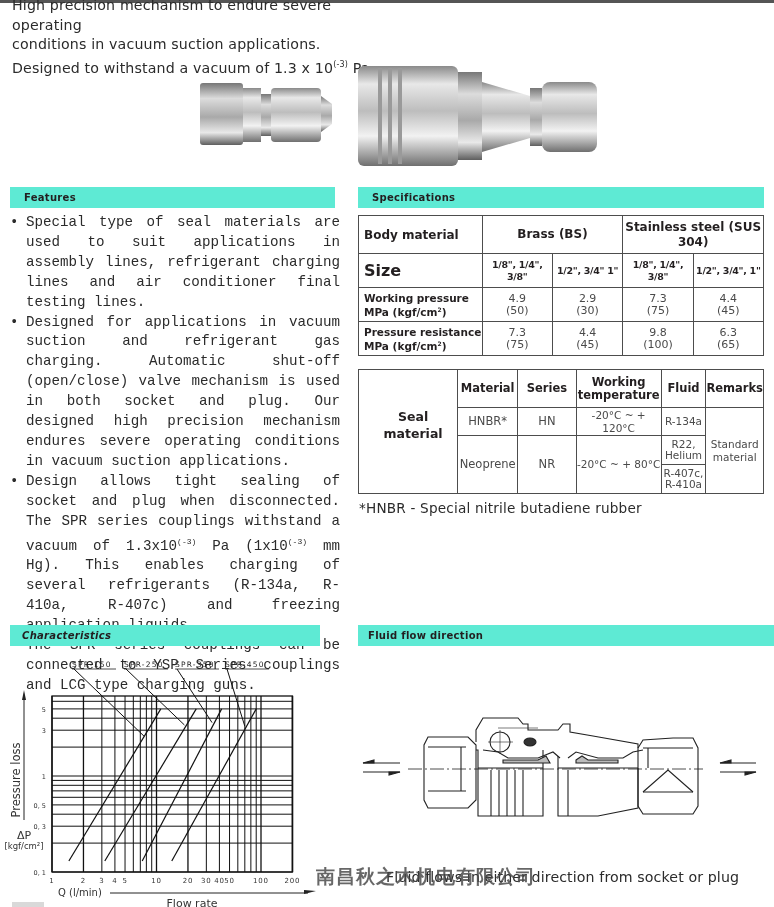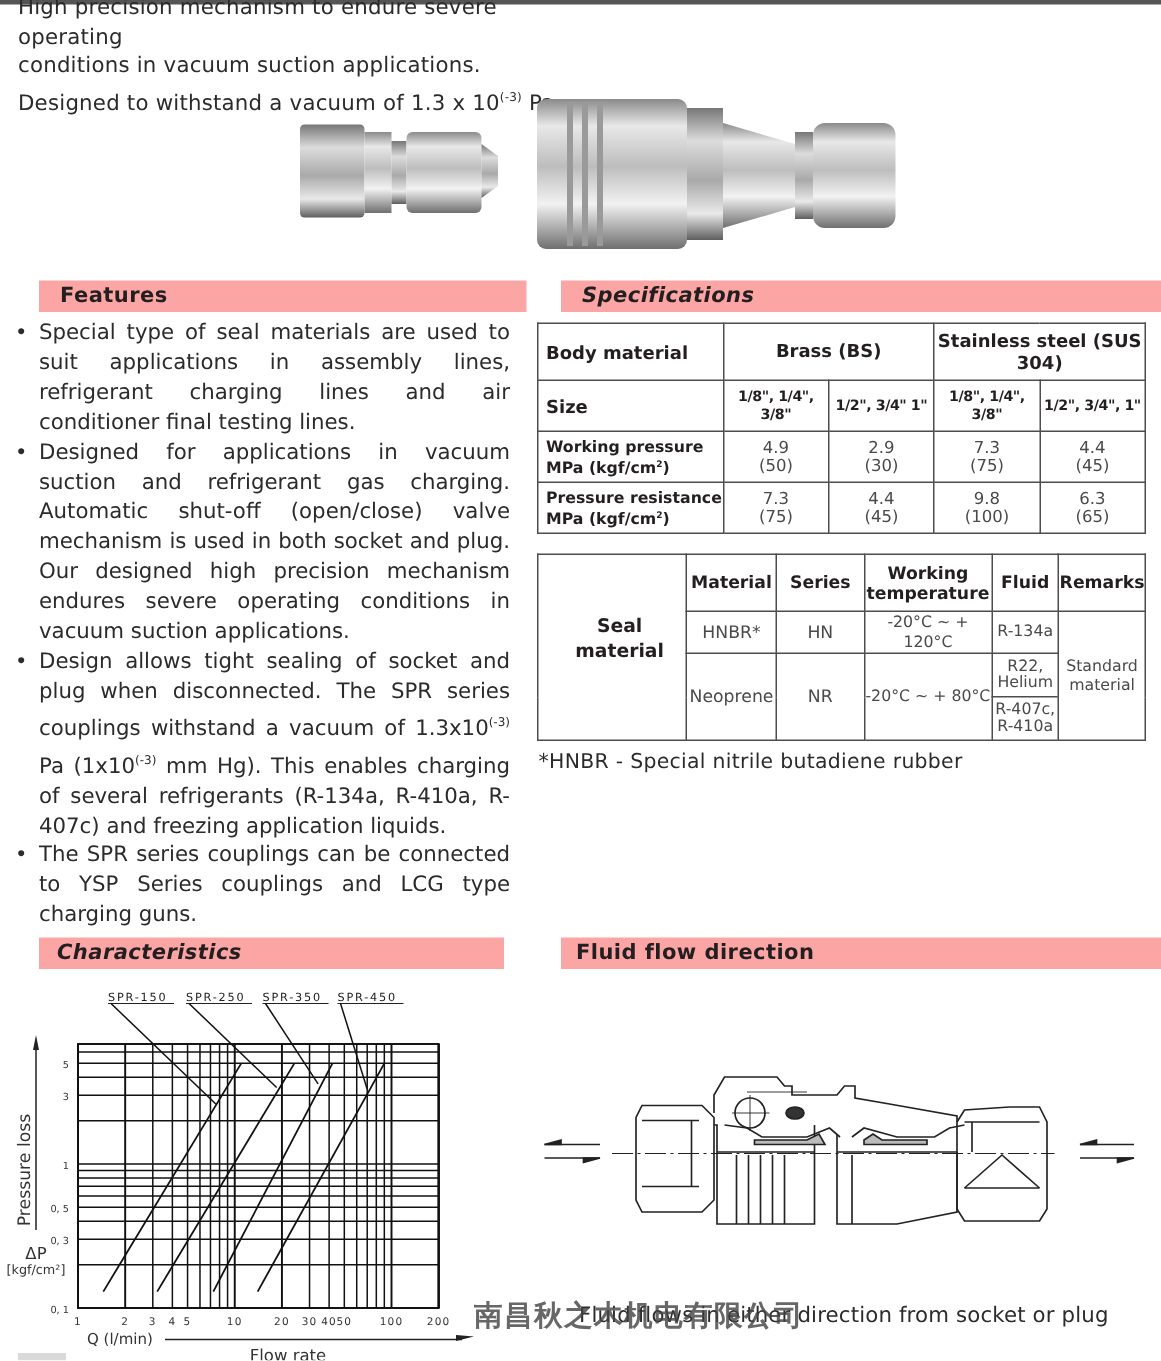--- a/index.html
+++ b/index.html
@@ -6,24 +6,24 @@
   html, body { width: 774px; height: 907px; overflow: hidden; background: #ffffff; }
   body { position: relative; font-family: "DejaVu Sans", sans-serif; color: #231f20; }
 
   .topbar { position: absolute; left: 0; top: 0; width: 774px; height: 3px; background: #555; }
 
   .intro { position: absolute; left: 12px; top: -4px; width: 380px; font-size: 14.2px; line-height: 19.5px; color: #2b2b2b; letter-spacing: 0.15px; }
   .intro sup { font-size: 8px; vertical-align: 6px; }
 
   .photo { position: absolute; left: 180px; top: 58px; width: 450px; height: 112px; }
 
-  .section-bar { position: absolute; height: 21px; background: #fca5a5; font-weight: bold; font-size: 14px; line-height: 21px; padding-left: 14px; color: #231f20; letter-spacing: 0.3px; margin-left: 16px; }
+  .section-bar { position: absolute; height: 21px; background: #5eead4; font-weight: bold; font-size: 10px; line-height: 21px; padding-left: 14px; color: #231f20; letter-spacing: 0.3px; }
 
   .features { position: absolute; left: 8px; top: 213px; width: 332px; font-size: 14.2px; line-height: 19.9px; color: #2b2b2b; }
-  .features li { list-style: none; position: relative; padding-left: 18px; text-align: justify; text-align-last: left; }
+  .features li { list-style: none; position: relative; padding-left: 18px; text-align: justify; text-align-last: left; font-family: Liberation Mono, monospace; }
   .features li::before { content: "•"; position: absolute; left: 2px; top: 0; font-size: 14px; }
   .features sup { font-size: 8px; vertical-align: 6px; }
 
   table { border-collapse: collapse; position: absolute; }
   .spec { left: 358px; top: 215px; width: 406px; font-size: 11px; }
   .spec td { border: 1.5px solid #4d4d4d; text-align: center; vertical-align: middle; color: #4a4a4a; line-height: 12px; }
   .spec .hdr { font-weight: bold; color: #231f20; text-align: left; padding-left: 5px; }
   .spec .grp { font-weight: bold; color: #231f20; font-size: 12px; line-height: 15px; }
   .spec .sz { font-weight: bold; color: #231f20; font-size: 9.5px; letter-spacing: -0.3px; }
   .spec .lbl { font-weight: bold; color: #231f20; text-align: left; padding-left: 5px; font-size: 10.5px; line-height: 12px; }
@@ -96,32 +96,32 @@
 <div class="section-bar" style="left:10px; top:187px; width:325px;">
   <span>Features</span>
 </div>
 <ul class="features">
   <li><span>Special type of seal materials are used to suit applications in assembly lines, refrigerant charging lines and air conditioner final testing lines.</span></li>
   <li><span>Designed for applications in vacuum suction and refrigerant gas charging. Automatic shut-off (open/close) valve mechanism is used in both socket and plug. Our designed high precision mechanism endures severe operating conditions in vacuum suction applications.</span></li>
   <li><span>Design allows tight sealing of socket and plug when disconnected. The SPR series couplings withstand a vacuum of 1.3x10</span><sup>(-3)</sup><span> Pa (1x10</span><sup>(-3)</sup><span> mm Hg). This enables charging of several refrigerants (R-134a, R-410a, R-407c) and freezing application liquids.</span></li>
   <li><span>The SPR series couplings can be connected to YSP Series couplings and LCG type charging guns.</span></li>
 </ul>
 
-<div class="section-bar" style="left:358px; top:187px; width:406px;font-style:italic;">
+<div class="section-bar" style="left:358px; top:187px; width:406px;">
   <span>Specifications</span>
 </div>
 <table class="spec">
   <tbody>
       <tr style="height:38px;">
     <td class="hdr" style="width:123px; font-size:12px;">Body material</td>
     <td class="grp" colspan="2">Brass (BS)</td>
     <td class="grp" colspan="2">Stainless steel (SUS 304)</td>
   </tr>
   <tr style="height:34px;">
-    <td class="hdr" style="font-size:12px;">Size</td>
+    <td class="hdr" style="font-size:16px;">Size</td>
     <td class="sz" style="width:70px;">1/8", 1/4", 3/8"</td>
     <td class="sz" style="width:70px;">1/2", 3/4" 1"</td>
     <td class="sz" style="width:70px;">1/8", 1/4", 3/8"</td>
     <td class="sz" style="width:70px;">1/2", 3/4", 1"</td>
   </tr>
   <tr style="height:34px;">
     <td class="lbl">
       <div>Working pressure</div>
       <div><span>MPa (kgf/cm</span><sup>2</sup><span>)</span></div>
     </td>

